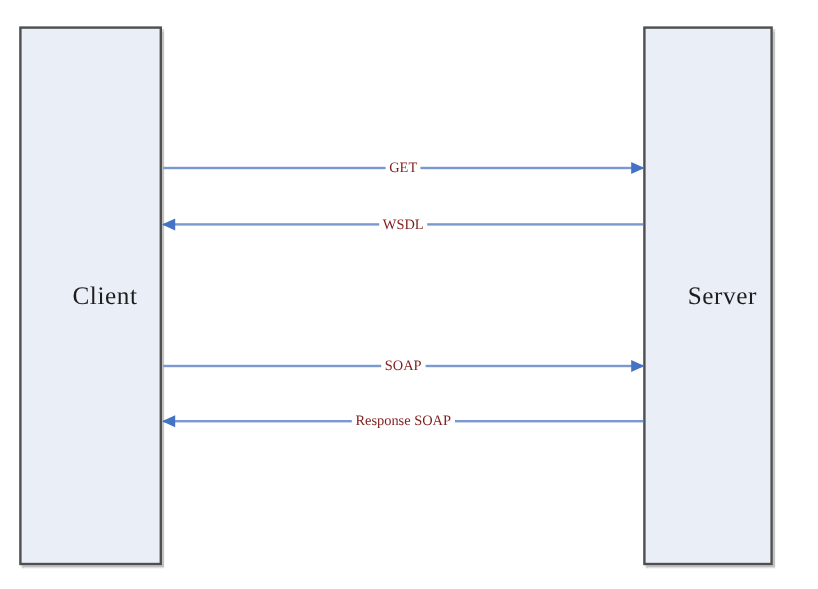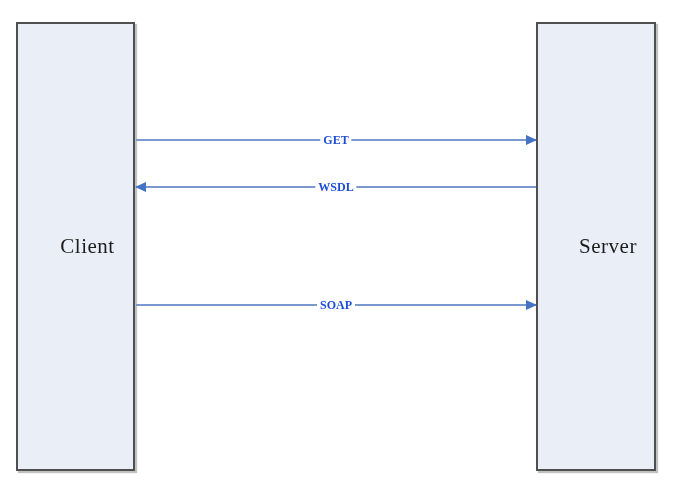--- a/index.html
+++ b/index.html
@@ -23,21 +23,21 @@
     background: #e9eef7;
     border: 2px solid #4f4f4f;
     box-shadow: 2px 2px 1px rgba(120,120,120,0.45);
     box-sizing: border-box;
     display: flex;
     align-items: center;
     justify-content: center;
     padding-left: 24px;
   }
   .node-client { left: 16px; }
-  .node-server { left: 536px; width: 120px; }
+  .node-server { left: 536px; width: 108px; }
   .node-label {
     font-size: 21px;
     color: #1d1d1d;
     letter-spacing: 0.5px;
   }
   .msg {
     position: absolute;
     left: 136px;
     width: 400px;
     height: 20px;
@@ -69,23 +69,22 @@
     border-right: 11px solid #4472c4;
   }
   .msg-label {
     position: absolute;
     left: 50%;
     top: 50%;
     transform: translate(-50%, -50%);
     background: #ffffff;
     padding: 0 3px;
     font-size: 12px;
-    color: #1d4ed8;
+    color: #7f1d1d;
     white-space: nowrap;
-    font-weight: bold;
   }
   .msg-get { top: 130px; }
   .msg-wsdl { top: 177px; }
   .msg-soap { top: 295px; }
   .msg-response-soap { top: 341px; }
 </style>
 </head>
 <body>
 
 <div class="canvas">
@@ -109,14 +108,19 @@
     <div class="head head-right"></div>
     <span class="msg-label">SOAP</span>
   </div>
 
   <div class="msg msg-wsdl">
     <div class="line"></div>
     <div class="head head-left"></div>
     <span class="msg-label">WSDL</span>
   </div>
 
+  <div class="msg msg-response-soap">
+    <div class="line"></div>
+    <div class="head head-left"></div>
+    <span class="msg-label">Response SOAP</span>
+  </div>
 
 </div>
 
 </body></html>

